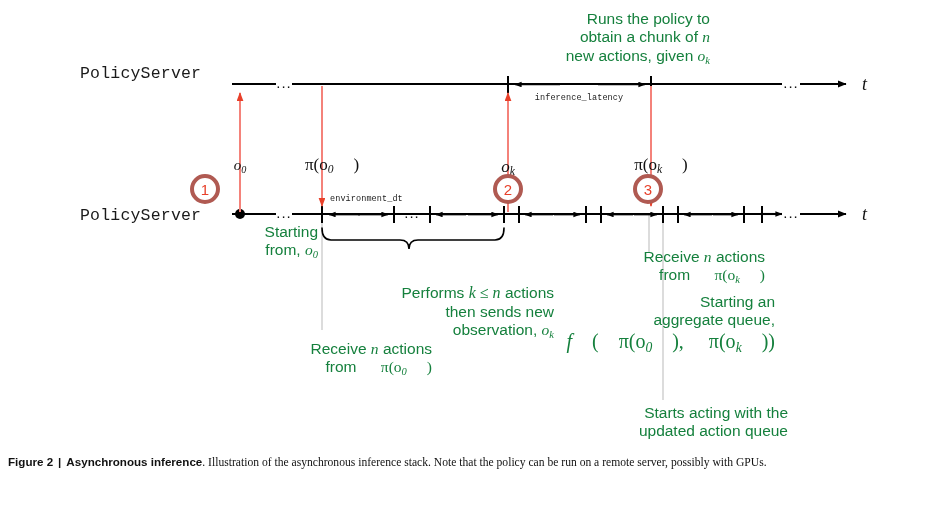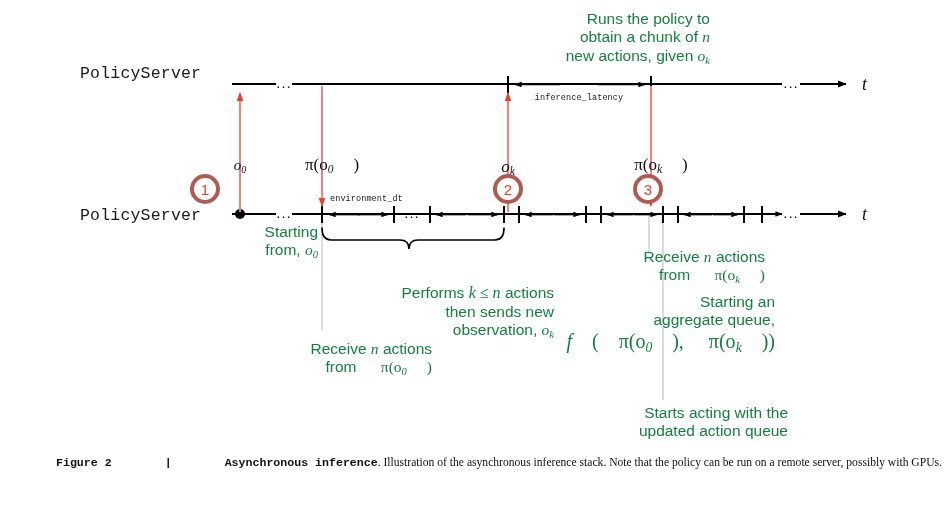--- a/index.html
+++ b/index.html
@@ -26,21 +26,21 @@
   
   .badge{position:absolute;width:30px;height:30px;border-radius:50%;
          border:4px solid #b05a52;box-sizing:border-box;
          display:flex;align-items:center;justify-content:center;
          font-family:"Liberation Sans",sans-serif;font-size:15px;
          color:#e8402a;background:#fff;transform:translate(-50%,-50%);}
 
   
   .caption{position:absolute;left:8px;top:454px;width:936px;
            font-size:11.6px;line-height:1.45;color:#111;}
-  .caption .cap-head{font-family:Liberation Mono, monospace;font-weight:bold;margin-left:48px;}
+  .caption .cap-head{font-family:Liberation Sans, sans-serif;font-weight:bold;}
   .caption .cap-body{font-family:Liberation Serif, serif;}
 </style>
 </head>
 <body>
 
 <div class="fig">
 
   <svg width="952" height="506" style="position:absolute;left:0;top:0;">
     <defs>
       <marker id="arrR" markerWidth="9" markerHeight="9" refX="8.4" refY="3.6" orient="auto" markerUnits="userSpaceOnUse">

